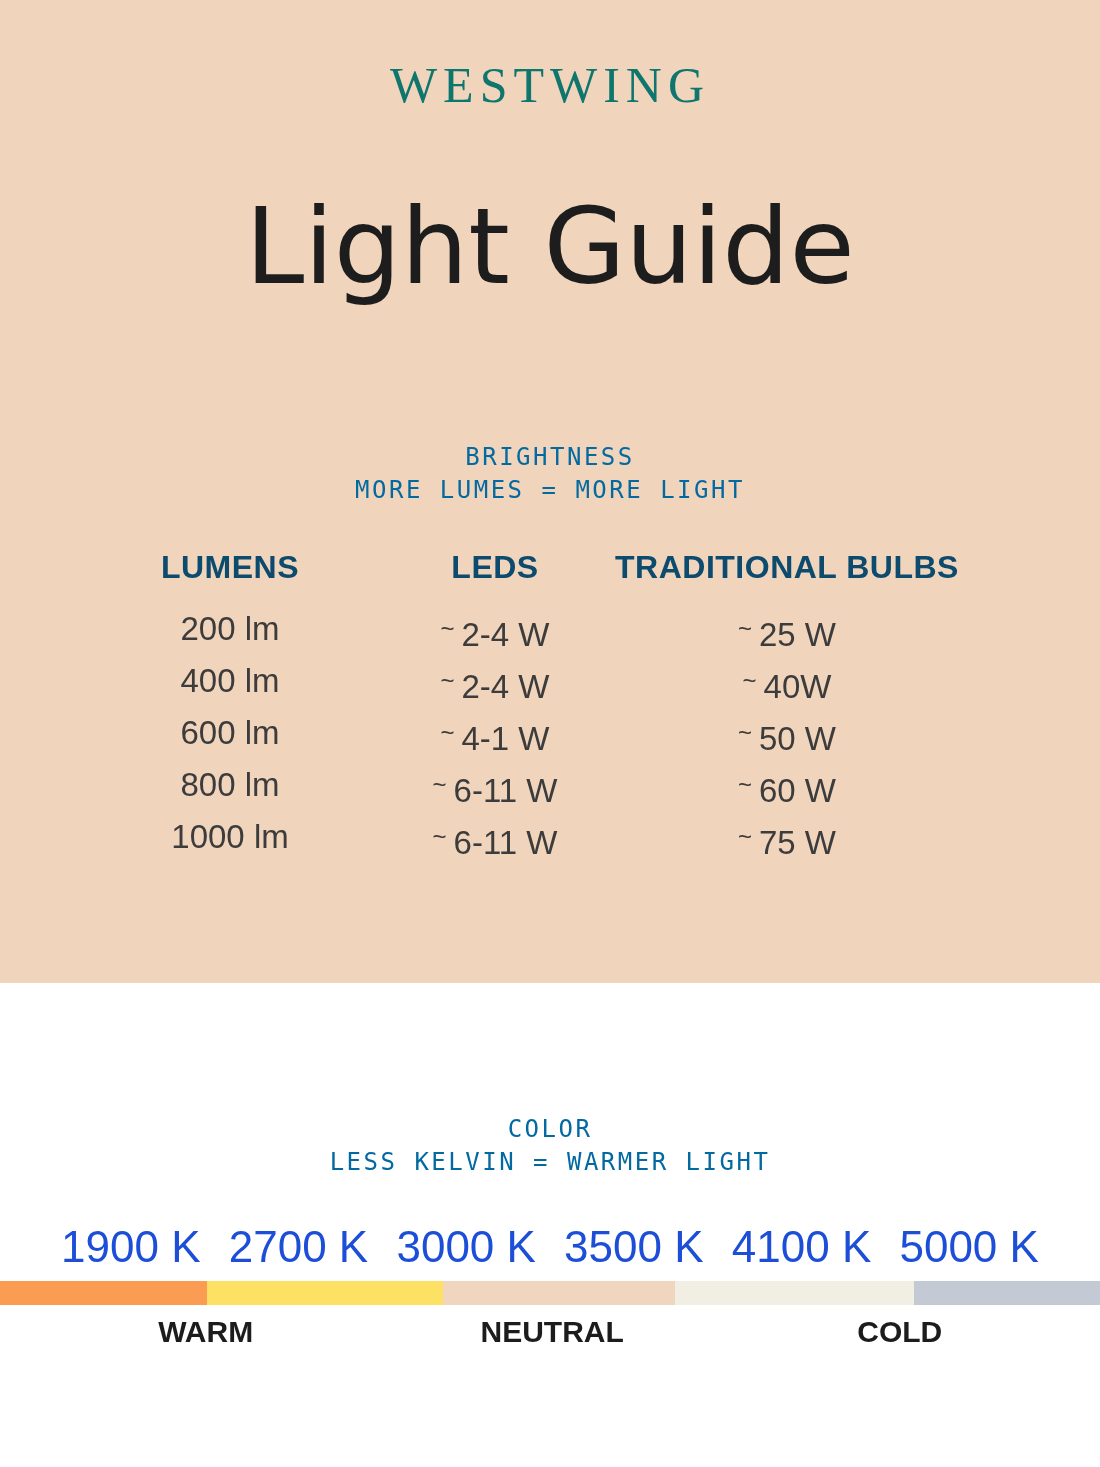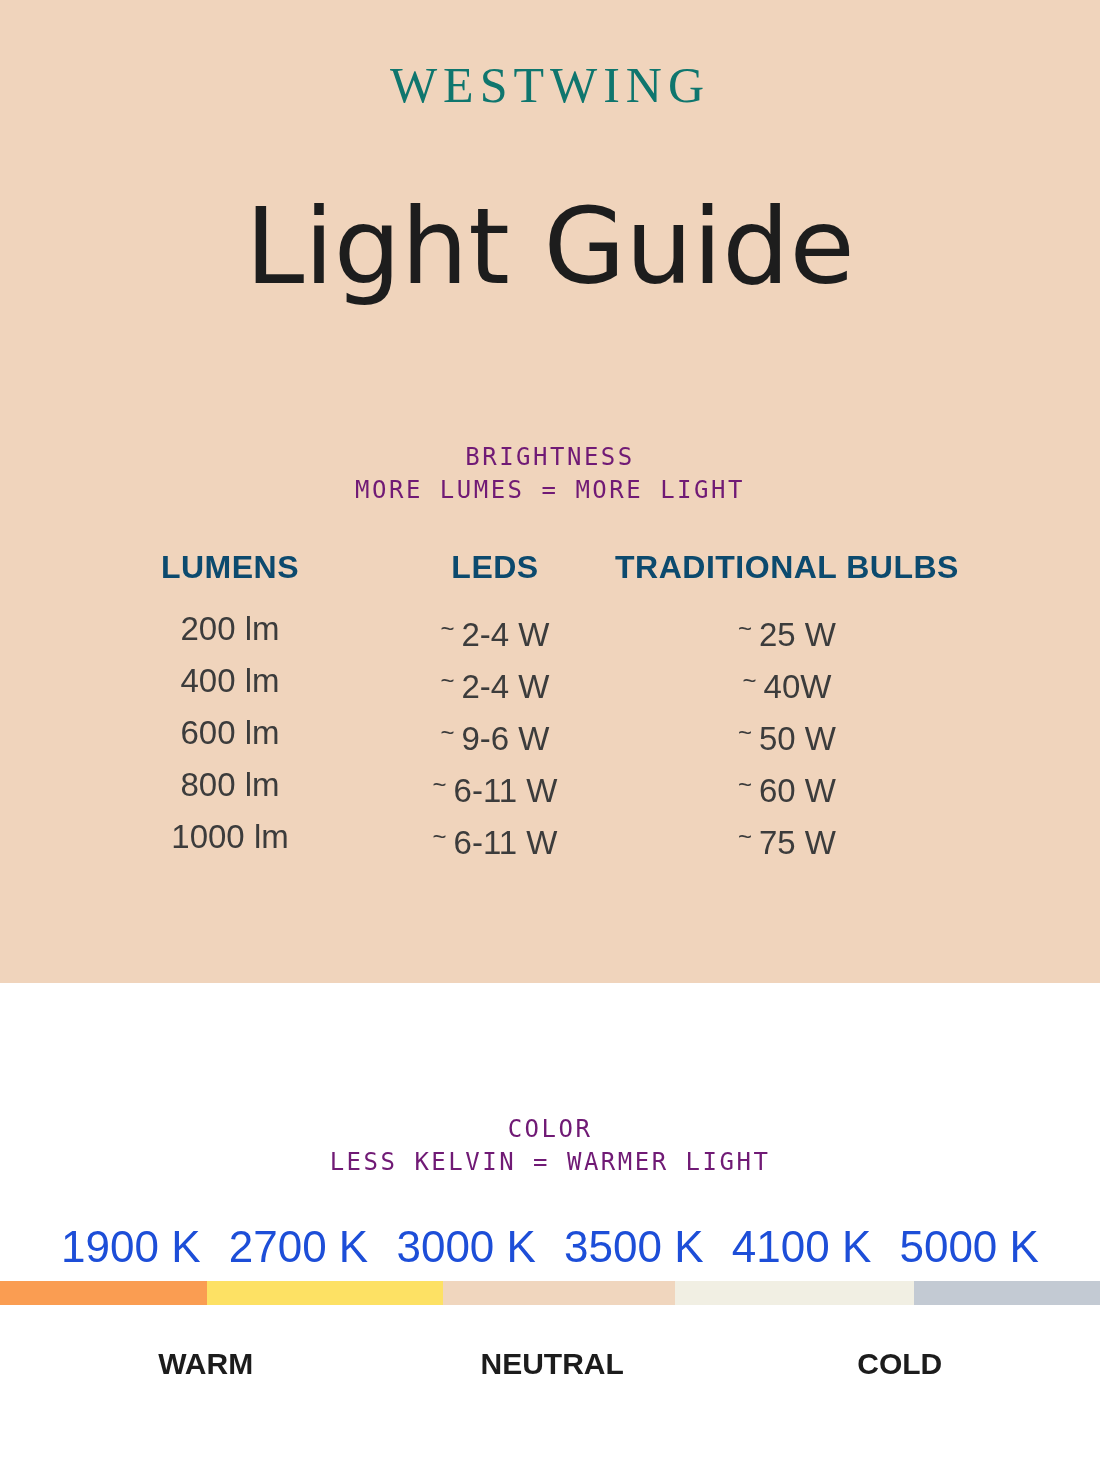--- a/index.html
+++ b/index.html
@@ -42,21 +42,21 @@
     font-weight: 400;
     letter-spacing: 0px;
     color: #1d1d1d;
   }
 
   .mono-heading {
     font-family: "DejaVu Sans Mono", monospace;
     font-size: 24px;
     line-height: 33px;
     letter-spacing: 2.5px;
-    color: #701a75;
+    color: #0369a1;
   }
   .mono-heading .line { display: block; }
   .brightness-block { margin-top: 135px; }
 
   
   .light-table {
     margin-top: 40px;
     padding-left: 60px;
     text-align: left;
   }
@@ -127,21 +127,20 @@
   }
   .temp-label {
     position: absolute;
     top: 0;
     transform: translateX(-50%);
     font-size: 30px;
     line-height: 42px;
     font-weight: 700;
     color: #1c1c1c;
     white-space: nowrap;
-    margin-top: 32px;
   }
   .temp-warm    { left: 18.7%; }
   .temp-neutral { left: 50.2%; }
   .temp-cold    { left: 81.8%; }
 </style>
 </head>
 <body>
 
 <div class="page">
 
@@ -173,21 +172,21 @@
         </div>
 
         <div class="t-row">
           <div class="t-cell">400 lm</div>
           <div class="t-cell"><span class="approx">~</span><span>2-4 W</span></div>
           <div class="t-cell"><span class="approx">~</span><span>40W</span></div>
         </div>
 
         <div class="t-row">
           <div class="t-cell">600 lm</div>
-          <div class="t-cell"><span class="approx">~</span><span>9-6 W</span></div>
+          <div class="t-cell"><span class="approx">~</span><span>4-1 W</span></div>
           <div class="t-cell"><span class="approx">~</span><span>50 W</span></div>
         </div>
 
         <div class="t-row">
           <div class="t-cell">800 lm</div>
           <div class="t-cell"><span class="approx">~</span><span>6-11 W</span></div>
           <div class="t-cell"><span class="approx">~</span><span>60 W</span></div>
         </div>
 
         <div class="t-row">

